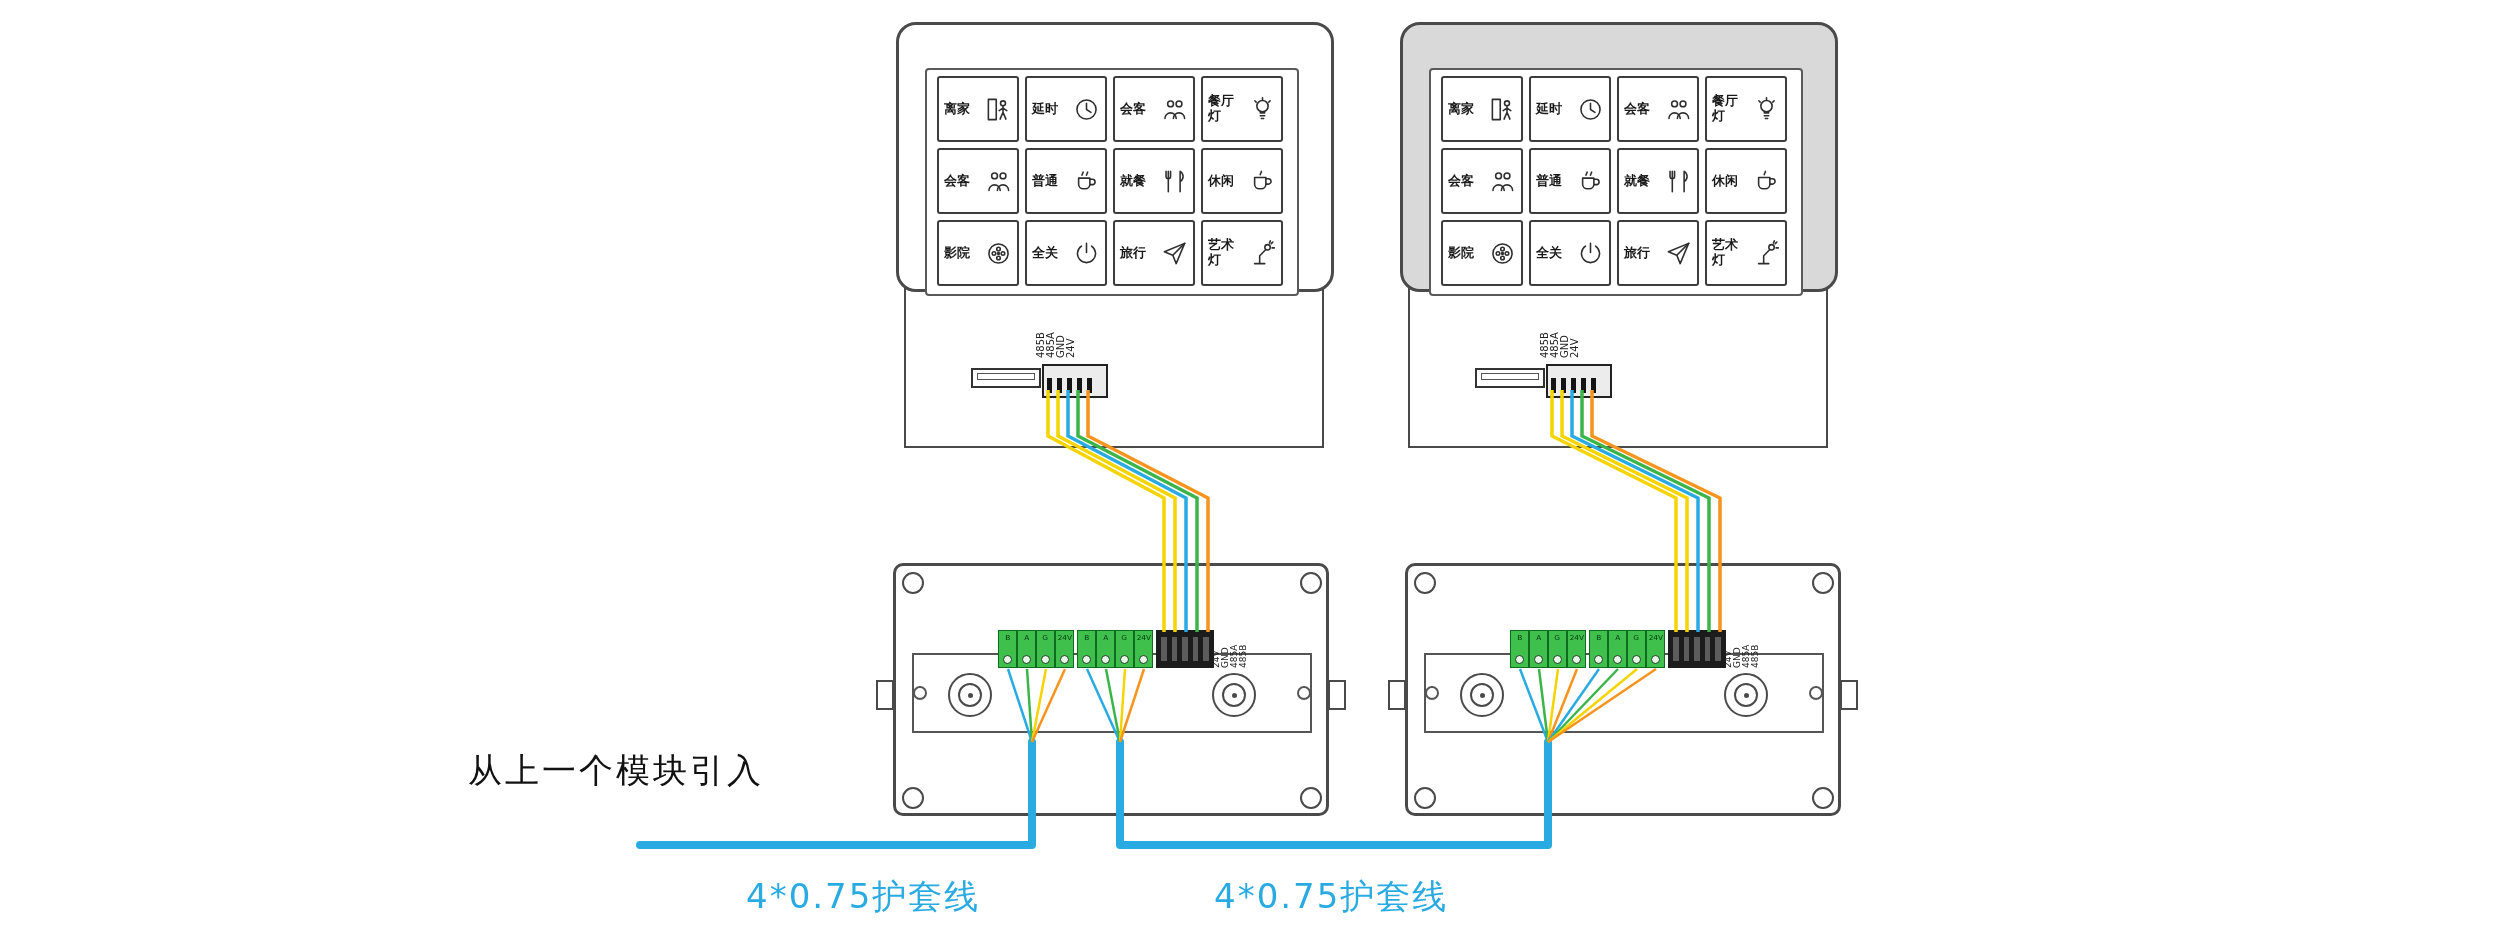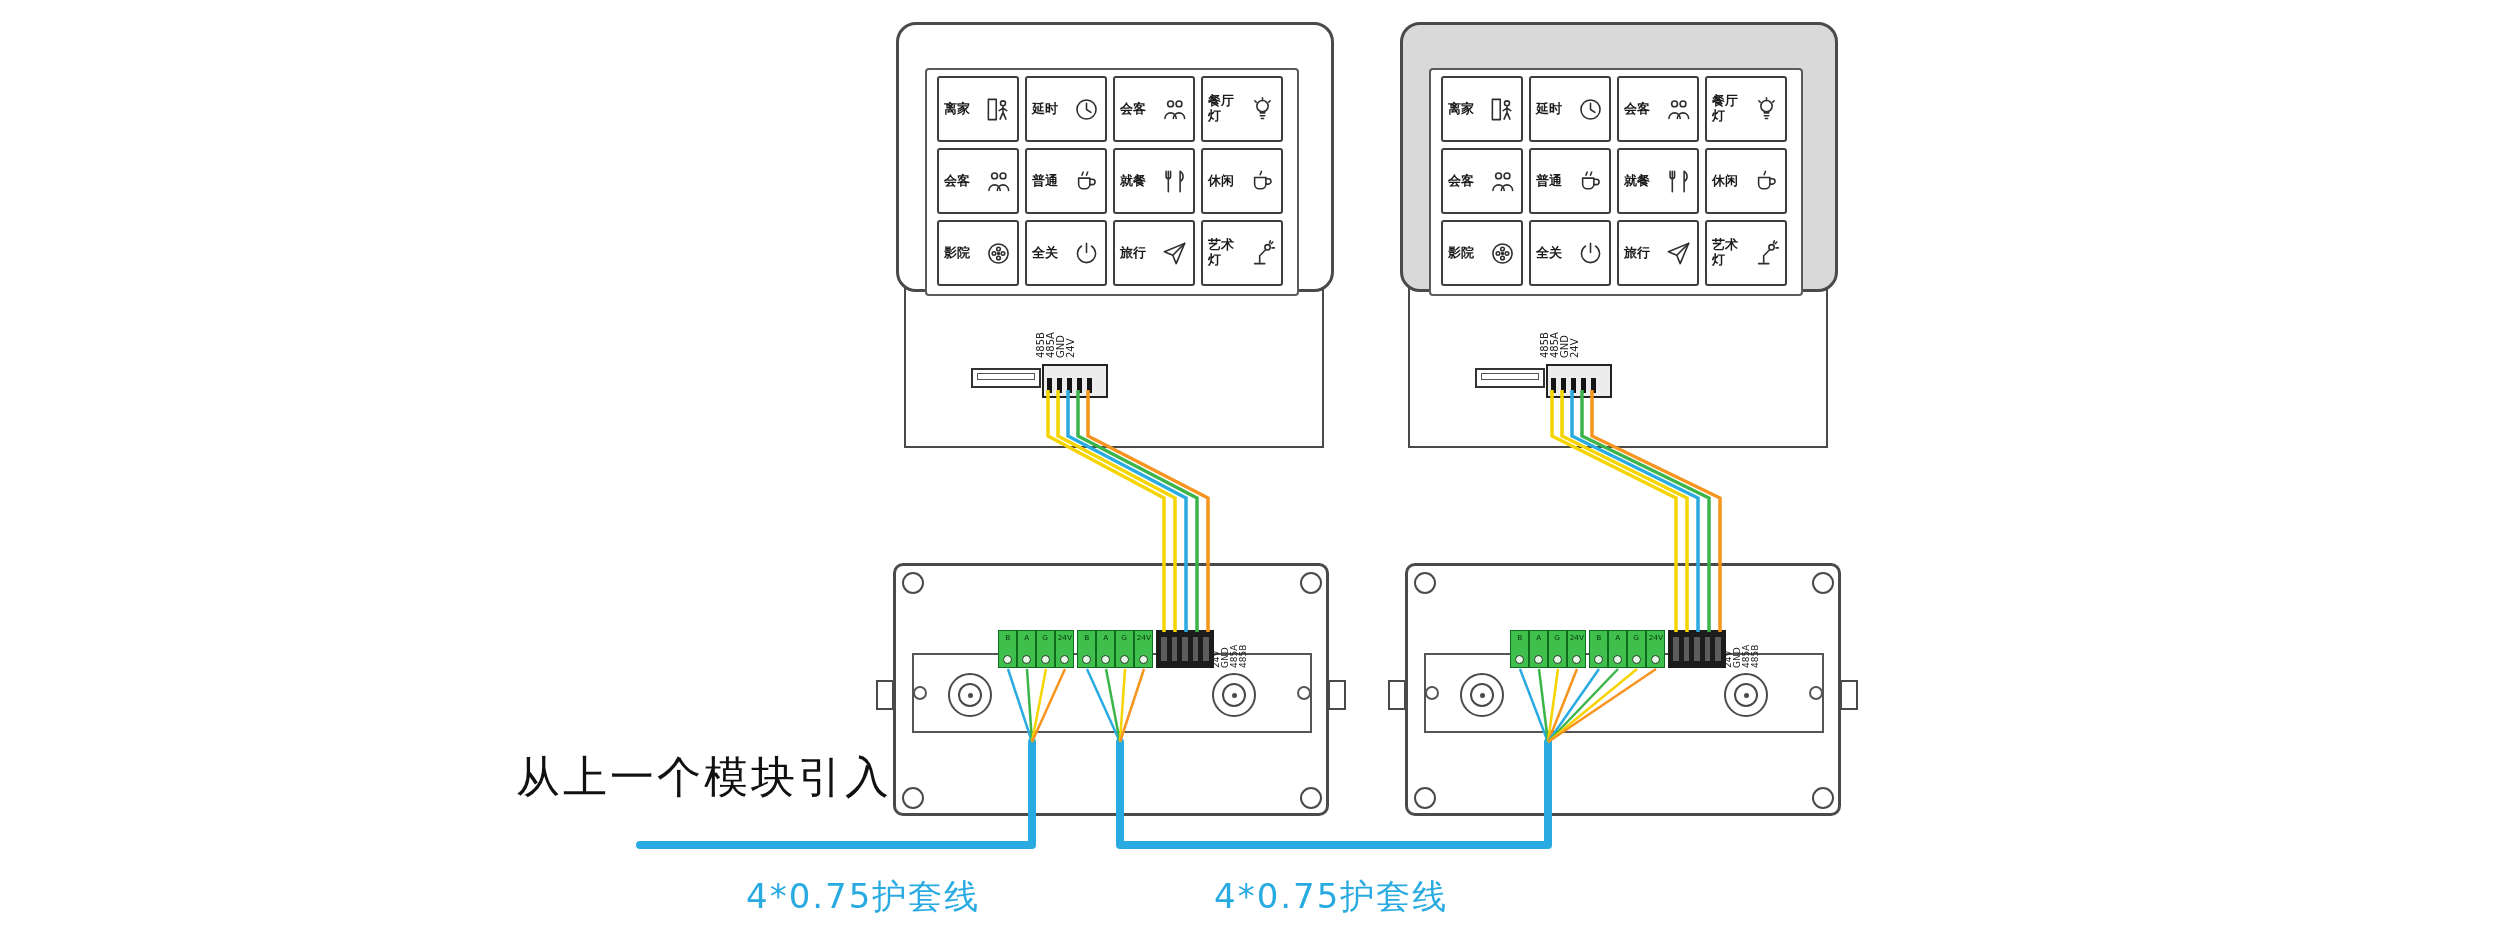--- a/index.html
+++ b/index.html
@@ -42,21 +42,21 @@
   .tlab{font-size:8px;line-height:9px;color:#05380f;transform:scale(.92);white-space:nowrap;}
   .tscrew{width:9px;height:9px;border-radius:50%;background:#e6f7e6;border:1px solid #1d3b22;box-sizing:border-box;}
   .mconn{position:absolute;left:263px;top:67px;width:58px;height:38px;background:#1c1c1c;display:flex;align-items:center;gap:5px;padding:0 5px;box-sizing:border-box;z-index:3;}
   .slot{width:6px;height:24px;background:#5c5c5c;display:block;}
   .mconnlab{position:absolute;font-size:9px;line-height:9px;height:9px;color:#222;transform:rotate(-90deg);transform-origin:0 100%;white-space:nowrap;top:96px;z-index:3;}
 
   
   .wires{position:absolute;left:0;top:0;z-index:6;pointer-events:none;}
 
   
-  .lead-text{position:absolute;left:516px;top:748px;font-size:44px;color:#111;letter-spacing:3px;z-index:7;}
+  .lead-text{position:absolute;left:468px;top:748px;font-size:34px;color:#111;letter-spacing:3px;z-index:7;}
   .cable-text{position:absolute;top:874px;font-size:34px;color:#29abe2;letter-spacing:2px;z-index:7;}
   .cable-text.t1{left:746px;}
   .cable-text.t2{left:1214px;}
 </style>
 </head>
 <body>
 
 <div id="canvas">
 
   <div class="panel-unit" style="left:896px">

